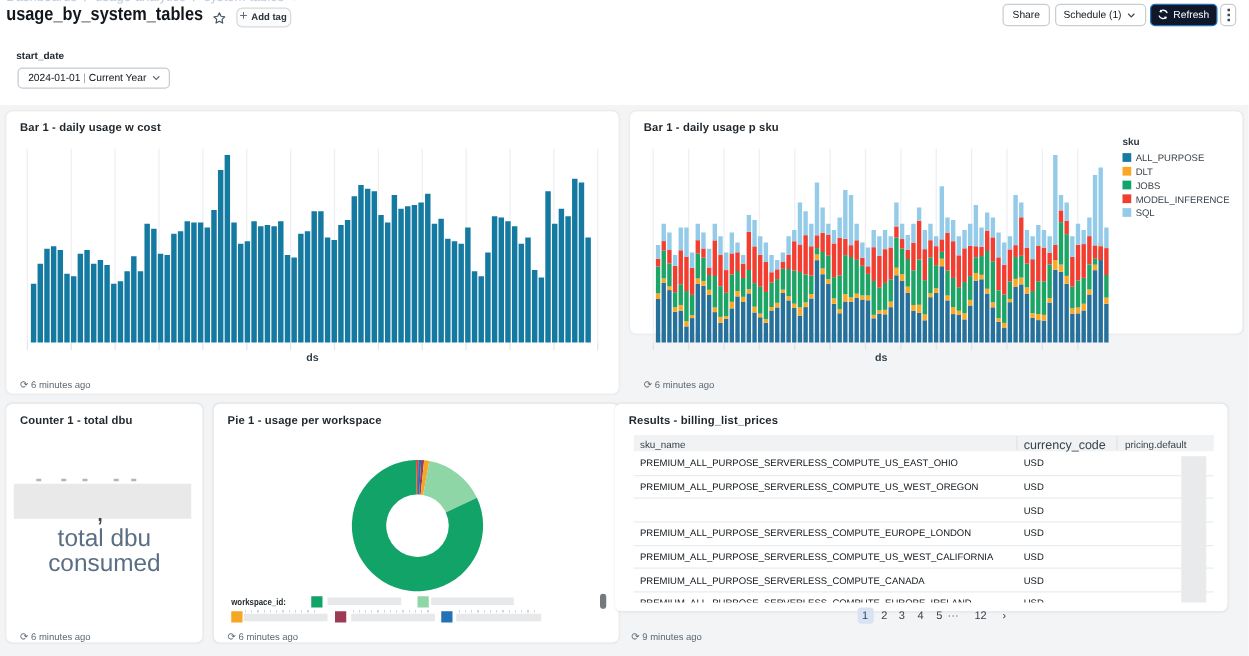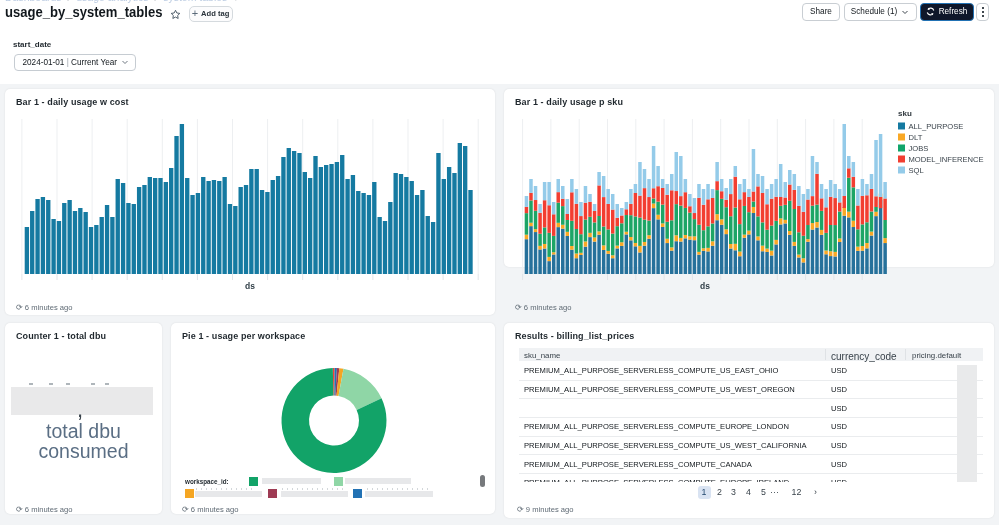--- a/index.html
+++ b/index.html
@@ -628,21 +628,21 @@
     <div style="position:absolute;left:97.4px;top:166px;width:9px;height:9px;background:#9E3B54"></div>
     <div style="position:absolute;left:109.7px;top:168.4px;width:67.7px;height:5.6px;background:#E7E8EA"></div>
     <div style="position:absolute;left:182.4px;top:166px;width:9px;height:9px;background:#2272B4"></div>
     <div style="position:absolute;left:194px;top:168.4px;width:67.7px;height:5.6px;background:#E7E8EA"></div>
     <div style="position:absolute;left:25px;top:165.2px;width:60px;height:1.5px;background:repeating-linear-gradient(90deg,#D3D7DA 0 1px,transparent 1px 5px)"></div>
     <div style="position:absolute;left:111px;top:165.2px;width:62px;height:1.5px;background:repeating-linear-gradient(90deg,#D3D7DA 0 1px,transparent 1px 5px)"></div>
     <div style="position:absolute;left:195.5px;top:165.2px;width:62px;height:1.5px;background:repeating-linear-gradient(90deg,#D3D7DA 0 1px,transparent 1px 5px)"></div>
     <div style="position:absolute;left:309px;top:152px;width:4.5px;height:11.5px;background:#76797C;border-radius:2.5px"></div>
     <div style="position:absolute;left:11px;top:181.5px;font-size:7.6px;color:#5F6A74;white-space:nowrap"><span style="font-size:8px">⟳</span> 6 minutes ago</div>
   </div>
-<div class="card" style="left:504px;top:323px;width:490px;height:195px">
+<div class="card" style="left:492px;top:323px;width:490px;height:166px">
     <div class="ctitle">Results - billing_list_prices</div>
     <div style="position:absolute;left:15px;top:25px;width:464px;height:13px;background:#F0F2F4"></div>
     <div style="position:absolute;left:20px;top:27.5px;font-size:7.9px;color:#38424A">sku_name</div>
     <div style="position:absolute;left:327px;top:27.5px;font-size:10px;color:#38424A">currency_code</div>
     <div style="position:absolute;left:408px;top:27.5px;font-size:7.9px;color:#38424A">pricing.default</div>
     <div style="position:absolute;left:321px;top:26px;width:1px;height:11px;background:#DFE2E5"></div>
     <div style="position:absolute;left:401px;top:26px;width:1px;height:11px;background:#DFE2E5"></div>
     <div style="position:absolute;left:0;top:0;width:490px;height:159px;overflow:hidden">
       <div style="position:absolute;left:20px;top:43.4px;font-size:7.6px;color:#11171C;white-space:nowrap">PREMIUM_ALL_PURPOSE_SERVERLESS_COMPUTE_US_EAST_OHIO</div>
       <div style="position:absolute;left:327px;top:43.2px;font-size:7.6px;color:#11171C">USD</div>

